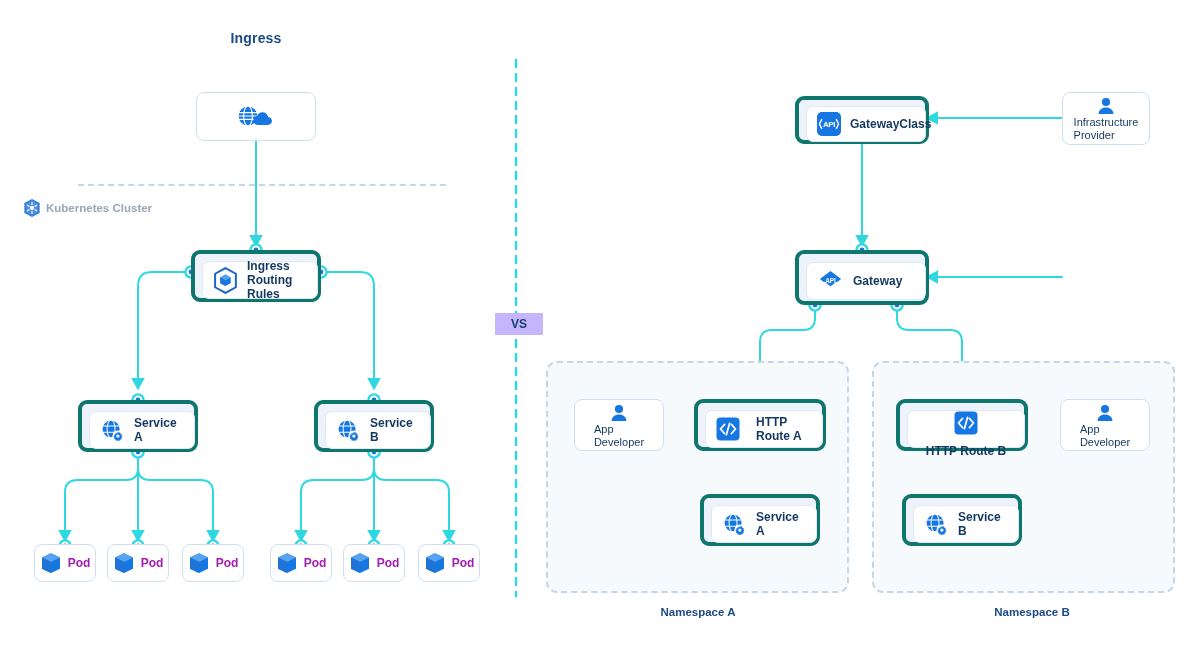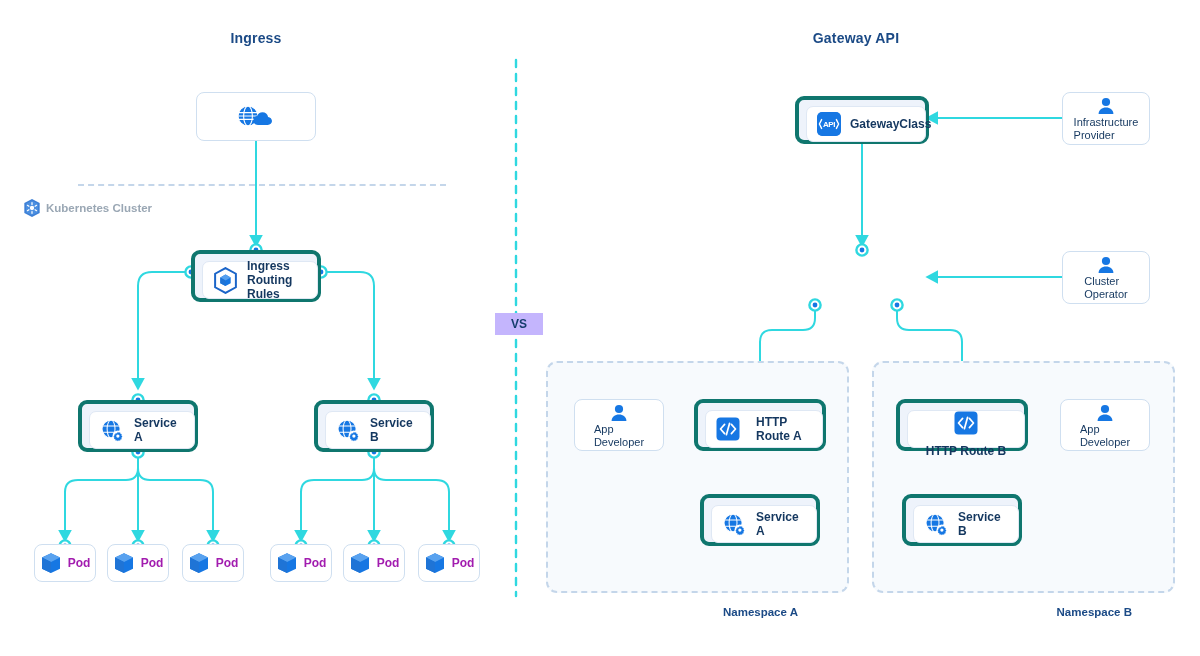--- a/index.html
+++ b/index.html
@@ -19,21 +19,21 @@
     position:absolute;
     font-size:14px;font-weight:bold;color:#1b4a86;
     letter-spacing:.2px;white-space:nowrap;
     text-align:center;
   }
   #title-ingress{left:156px;top:30px;width:200px;}
   #title-gateway{left:756px;top:30px;width:200px;}
 
   .ns-label{
     position:absolute;font-size:11.5px;font-weight:bold;color:#1b4a86;
-    text-align:right;white-space:nowrap;
+    text-align:center;white-space:nowrap;
   }
   #ns-label-a{left:598px;top:606px;width:200px;}
   #ns-label-b{left:932px;top:606px;width:200px;}
 
   .vs-label{
     position:absolute;left:495px;top:313px;width:48px;text-align:center;
     font-size:12px;font-weight:bold;color:#163e6e;
     background:#c4b5fd;padding:4px 0;
   }
 
@@ -213,21 +213,20 @@
       <circle cx="962" cy="397" r="5.6" fill="#fff" stroke="#2fd8e0" stroke-width="2.4"></circle>
         <circle cx="962" cy="397" r="2.4" fill="#1677e3"></circle>
       <circle cx="962" cy="452" r="5.6" fill="#fff" stroke="#2fd8e0" stroke-width="2.4"></circle>
         <circle cx="962" cy="452" r="2.4" fill="#1677e3"></circle>
       <circle cx="962" cy="494" r="5.6" fill="#fff" stroke="#2fd8e0" stroke-width="2.4"></circle>
         <circle cx="962" cy="494" r="2.4" fill="#1677e3"></circle>
     </g>
   </svg>
 
   <div class="section-title" id="title-ingress">Ingress</div>
-  <div class="section-title" id="title-gateway">Gateway API</div>
   <div class="vs-label">VS</div>
 
   <div class="cluster-divider"></div>
   <div class="cluster-tag">
     <span>
       <svg class="ico" width="20" height="20" viewBox="0 0 24 24">
         <path d="M12 1.3 21.2 6v12L12 22.7 2.8 18V6z" fill="#3d7fd6"></path>
         <path d="M12 3.4 19.3 7v10L12 20.6 4.7 17V7z" fill="#4c8fe0"></path>
         <g fill="#ffffff">
           <circle cx="12" cy="12" r="2.6"></circle>
@@ -396,31 +395,34 @@
     <span>
       <svg class="ico" width="20" height="18" viewBox="0 0 20 18">
         <circle cx="10" cy="5" r="4.1" fill="#1677e3"></circle>
         <path d="M2.6 17c0-3.9 3.3-6.4 7.4-6.4s7.4 2.5 7.4 6.4z" fill="#1677e3"></path>
       </svg>
     </span>
     <span class="actor-label">Infrastructure
 Provider</span>
   </div>
 
-
-  <div class="actor-box" style="left:1062px;top:251px;width:88px;height:53px;">
-    <span>
-      <svg class="ico" width="20" height="18" viewBox="0 0 20 18">
-        <circle cx="10" cy="5" r="4.1" fill="#1677e3"></circle>
-        <path d="M2.6 17c0-3.9 3.3-6.4 7.4-6.4s7.4 2.5 7.4 6.4z" fill="#1677e3"></path>
-      </svg>
-    </span>
-    <span class="actor-label">Cluster
-Operator</span>
-  </div>
+  <div class="outer-box" style="left:795px;top:250px;width:134px;height:55px;">
+    <div class="inner-box" style="left:7px;top:8px;width:120px;height:38px;">
+      <span>
+        <svg class="ico" width="27" height="26" viewBox="0 0 28 26">
+          <path d="M14 2.6L25 11 14 19.4 3 11z" fill="#1677e3"></path>
+          <path d="M14 8.8L22.2 15 14 21.2 5.8 15z" fill="#ffffff" opacity=".95"></path>
+          <path d="M14 6.4L22 12.4 14 18.4 6 12.4z" fill="#1677e3"></path>
+          <text x="14" y="14.6" text-anchor="middle" font-family="Liberation Sans, sans-serif" font-size="6.6" font-weight="bold" fill="#ffffff">API</text>
+        </svg>
+      </span>
+      <span class="node-label">Gateway</span>
+    </div>
+  </div>
+
 
   <div class="actor-box" style="left:574px;top:399px;width:90px;height:52px;">
     <span>
       <svg class="ico" width="20" height="18" viewBox="0 0 20 18">
         <circle cx="10" cy="5" r="4.1" fill="#1677e3"></circle>
         <path d="M2.6 17c0-3.9 3.3-6.4 7.4-6.4s7.4 2.5 7.4 6.4z" fill="#1677e3"></path>
       </svg>
     </span>
     <span class="actor-label">App
 Developer</span>

